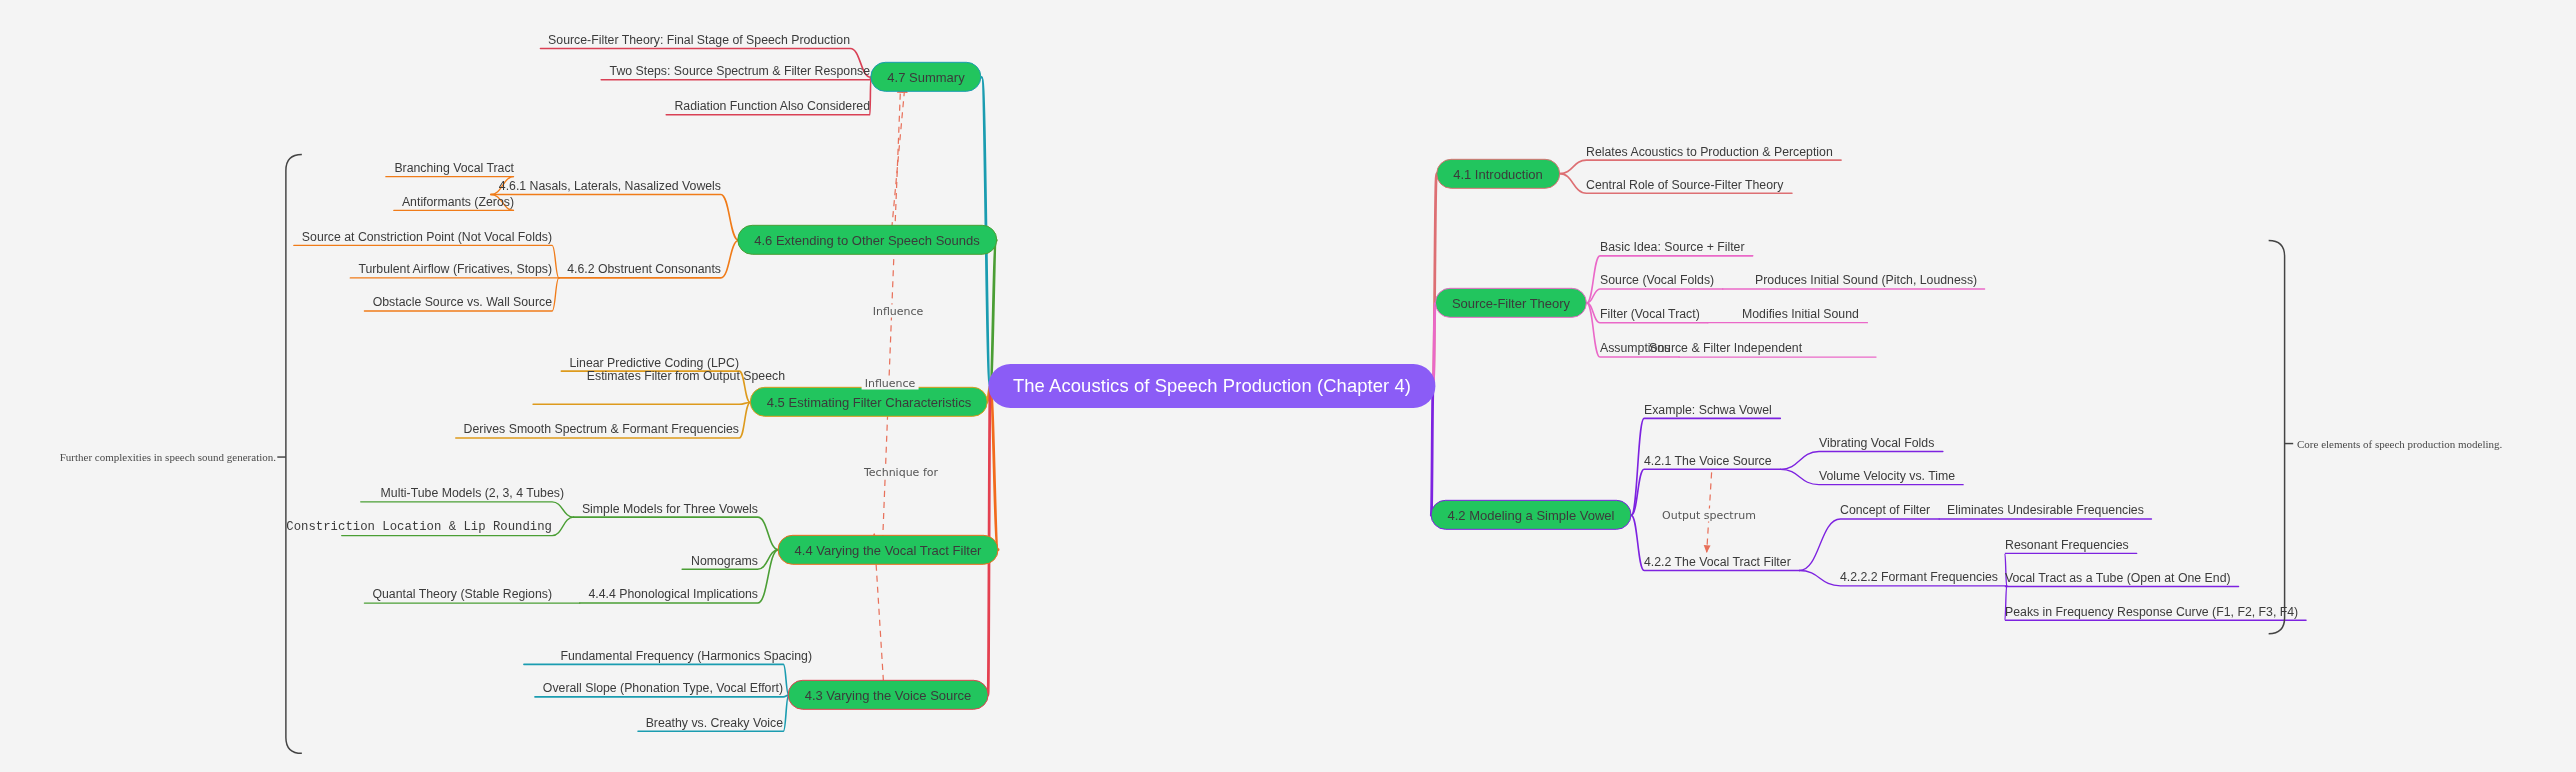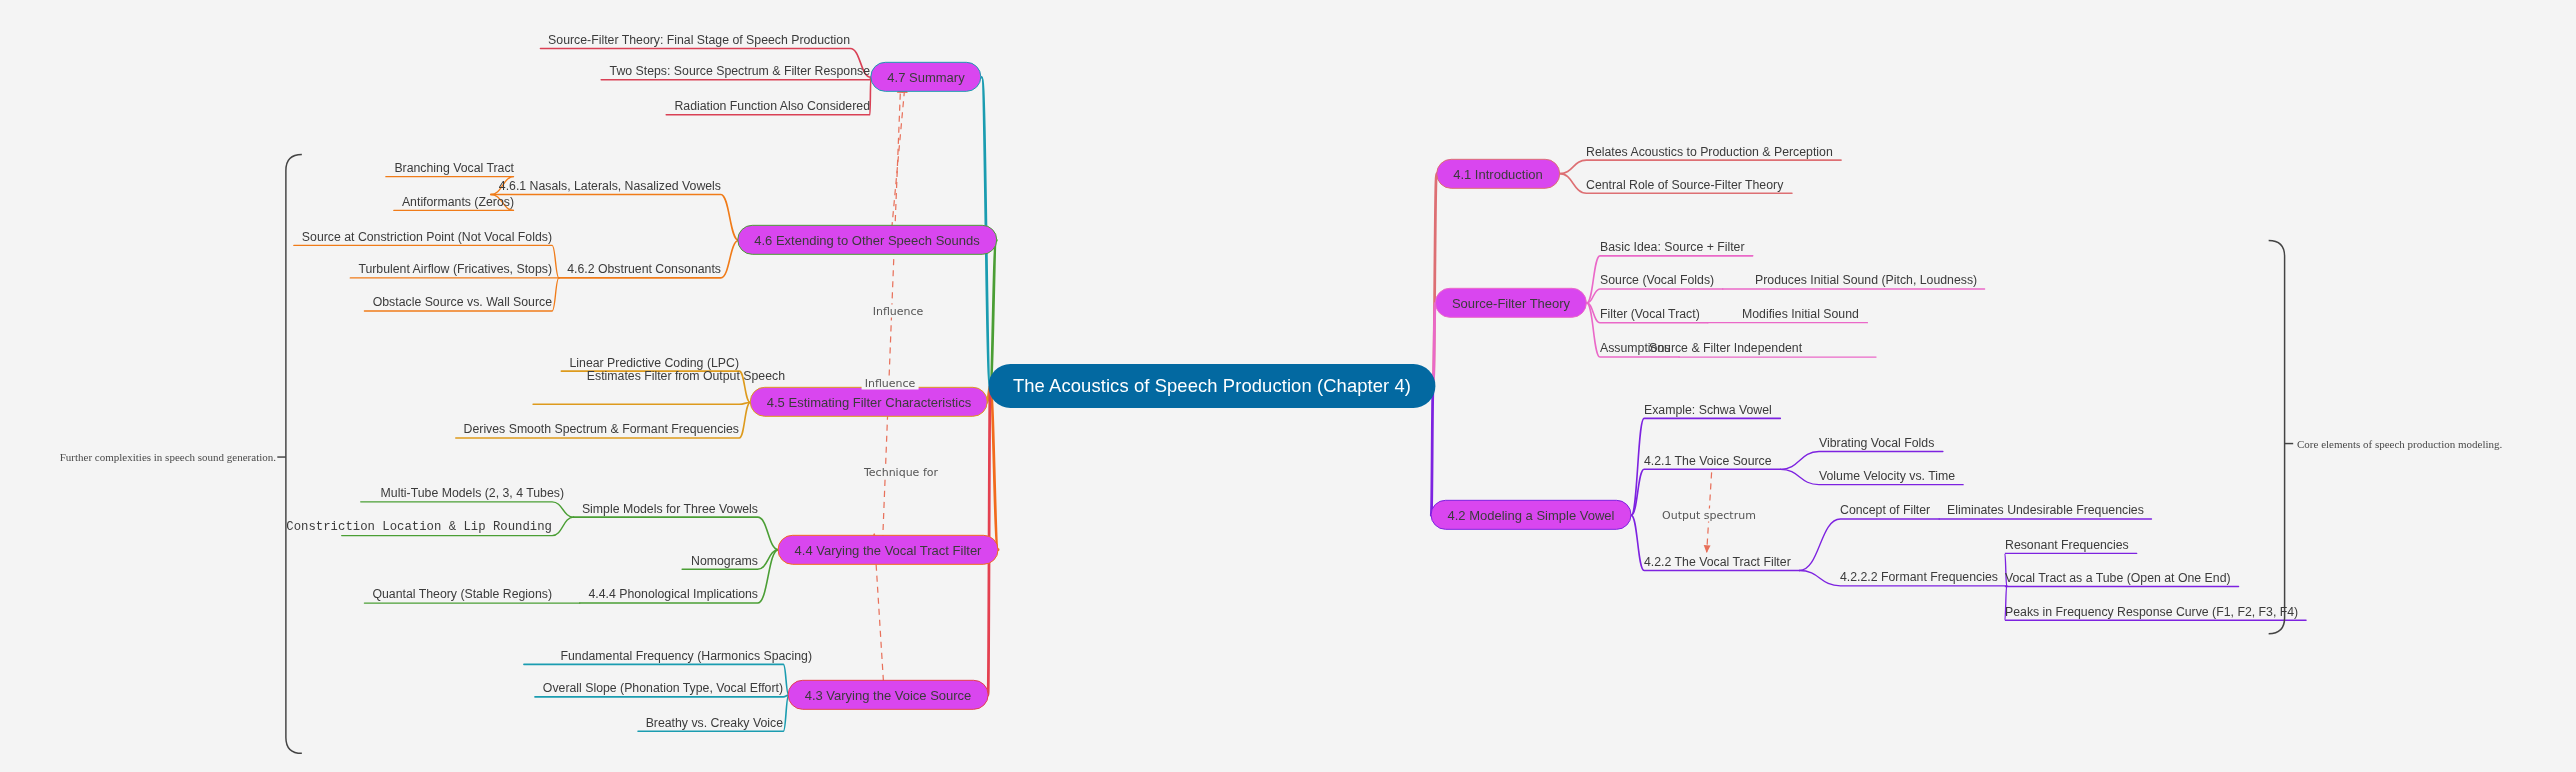--- a/index.html
+++ b/index.html
@@ -1,20 +1,20 @@
 <!DOCTYPE html>
 <html style="font-size:9.8px"><head>
 <meta charset="utf-8">
 <style>
   html,body{margin:0;padding:0;background:#f4f4f4;}
   body{width:2576px;height:773px;position:relative;overflow:hidden;
        font-family:"Liberation Sans",sans-serif;color:#333;}
   #mindmap{position:absolute;inset:0;width:2576px;height:773px;}
   .node{position:absolute;transform:translate(-50%,-50%);
-        background:#d946ef;border-radius:613px;white-space:nowrap;
+        background:#22c55e;border-radius:613px;white-space:nowrap;
         display:flex;align-items:center;justify-content:center;
         font-size:13px;color:#3b3b3b;padding:6.7px 16px;box-sizing:border-box;}
   .root{background:#4c4f69;color:#fff;border:none;font-size:18.4px;
         padding:11px 24.5px;border-radius:613px;letter-spacing:0.1px;}
   .leaf{position:absolute;transform:translate(0,-50%);white-space:nowrap;
         font-size:12.3px;color:#3b3b3b;line-height:1;}
   .leaf.r{transform:translate(0,-50%);}
   .leaf.l{transform:translate(-100%,-50%);}
   .anno{position:absolute;transform:translate(0,-50%);white-space:nowrap;
         font-size:11px;color:#4a4a4a;font-family:Liberation Serif, serif;}
@@ -92,21 +92,21 @@
     </g>
   <g id="brackets">
       <path d="M492,252 Q466,252 466,278 L466,1202 Q466,1228 492,1228" fill="none" stroke="#444444" stroke-width="2.4"></path>
       <path d="M466,745 L452,745" fill="none" stroke="#444444" stroke-width="2.4"></path>
       <path d="M3698,392 Q3724,392 3724,418 L3724,1007 Q3724,1033 3698,1033" fill="none" stroke="#444444" stroke-width="2.4"></path>
       <path d="M3724,723 L3738,723" fill="none" stroke="#444444" stroke-width="2.4"></path>
     </g>
 </svg>
 
 <div id="overlay">
-    <div class="node root" style="left: 1212px; top: 386px; background: #0369a1; color: rgb(255, 255, 255);">The Acoustics of Speech Production (Chapter 4)</div>
+    <div class="node root" style="left: 1212px; top: 386px; background: #8b5cf6; color: rgb(255, 255, 255);">The Acoustics of Speech Production (Chapter 4)</div>
     <div class="node" style="left: 926px; top: 77px; border: 1.8px solid rgb(26, 156, 176);">4.7 Summary</div>
     <div class="leaf l" style="left: 850px; top: 40px;">Source-Filter Theory: Final Stage of Speech Production</div>
     <div class="leaf l" style="left: 870px; top: 71px;">Two Steps: Source Spectrum &amp; Filter Response</div>
     <div class="leaf l" style="left: 870px; top: 106px;">Radiation Function Also Considered</div>
     <div class="node" style="left: 867px; top: 240px; border: 1.8px solid rgb(74, 158, 52);">4.6 Extending to Other Speech Sounds</div>
     <div class="leaf l" style="left: 721px; top: 186px;">4.6.1 Nasals, Laterals, Nasalized Vowels</div>
     <div class="leaf l" style="left: 514px; top: 168px;">Branching Vocal Tract</div>
     <div class="leaf l" style="left: 514px; top: 202px;">Antiformants (Zeros)</div>
     <div class="leaf l" style="left: 721px; top: 269px;">4.6.2 Obstruent Consonants</div>
     <div class="leaf l" style="left: 552px; top: 237px;">Source at Constriction Point (Not Vocal Folds)</div>

